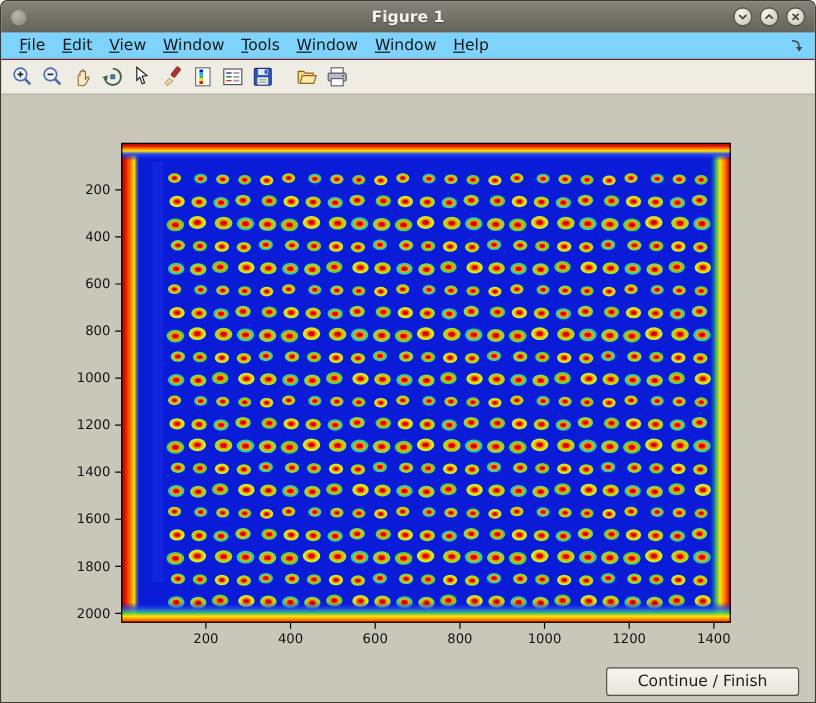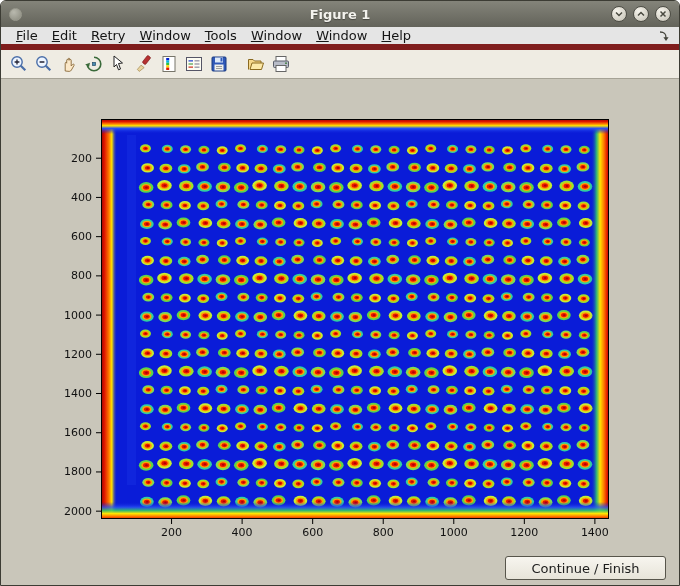--- a/index.html
+++ b/index.html
@@ -13,21 +13,21 @@
   .win-menu-dot { width:13px; height:13px; border-radius:50%; border:1px solid #9a9a8e;
                   background:radial-gradient(circle at 35% 30%, #b9b9ae, #8a8a7e); }
   .title-text { position:absolute; left:50%; transform:translateX(-50%); color:#f4f3ee;
                 font-size:13px; font-weight:bold; text-shadow:0 1px 1px rgba(0,0,0,.35);text-align:right; }
   .win-controls { margin-left:auto; display:flex; gap:6px; }
   .win-btn { width:16px; height:16px; border-radius:50%; border:1px solid #4e4e46;
              background:radial-gradient(circle at 35% 30%, #f6f4ec, #c2bfb2);
              display:flex; align-items:center; justify-content:center; cursor:default; }
 
   
-  .menubar { height:23px; flex:0 0 23px; background:#e5e5e5; border-bottom:6px solid #7f1d1d;
+  .menubar { height:23px; flex:0 0 23px; background:#7dd3fc; border-bottom:1px solid #7f1d1d;
              display:flex; align-items:center; padding:0 8px; font-size:13px; color:#151515;text-align:center; }
   .menu-item { display:inline-block; padding:2px 7px; cursor:default; }
   .menu-item::first-letter { text-decoration:underline; }
   .menubar-spacer { flex:1; }
 
   
   .toolbar { height:29px; flex:0 0 29px; background:#efece3; border-bottom:1px solid #a6a396;
              display:flex; align-items:center; padding:0 6px; gap:2px; }
   .tool-btn { width:23px; height:23px; display:flex; align-items:center; justify-content:center;
               border-radius:2px; }
@@ -69,21 +69,21 @@
         <svg width="10" height="10" viewBox="0 0 10 10">
           <path d="M2.5,2.5 L7.5,7.5 M7.5,2.5 L2.5,7.5" stroke="#4a4a40" stroke-width="1.5"></path>
         </svg>
       </div>
     </div>
   </div>
 
   <div class="menubar">
     <span class="menu-item">File</span>
     <span class="menu-item">Edit</span>
-    <span class="menu-item">Retry</span>
+    <span class="menu-item">View</span>
     <span class="menu-item">Window</span>
     <span class="menu-item">Tools</span>
     <span class="menu-item">Window</span>
     <span class="menu-item">Window</span>
     <span class="menu-item">Help</span>
     <span class="menubar-spacer"></span>
     <svg width="14" height="12" viewBox="0 0 14 12">
       <path d="M3,2 C8,2 9,4 9,8" fill="none" stroke="#44443c" stroke-width="1.3"></path>
       <polygon points="9,11 6.4,7.2 11.6,7.2" fill="#44443c"></polygon>
     </svg>

